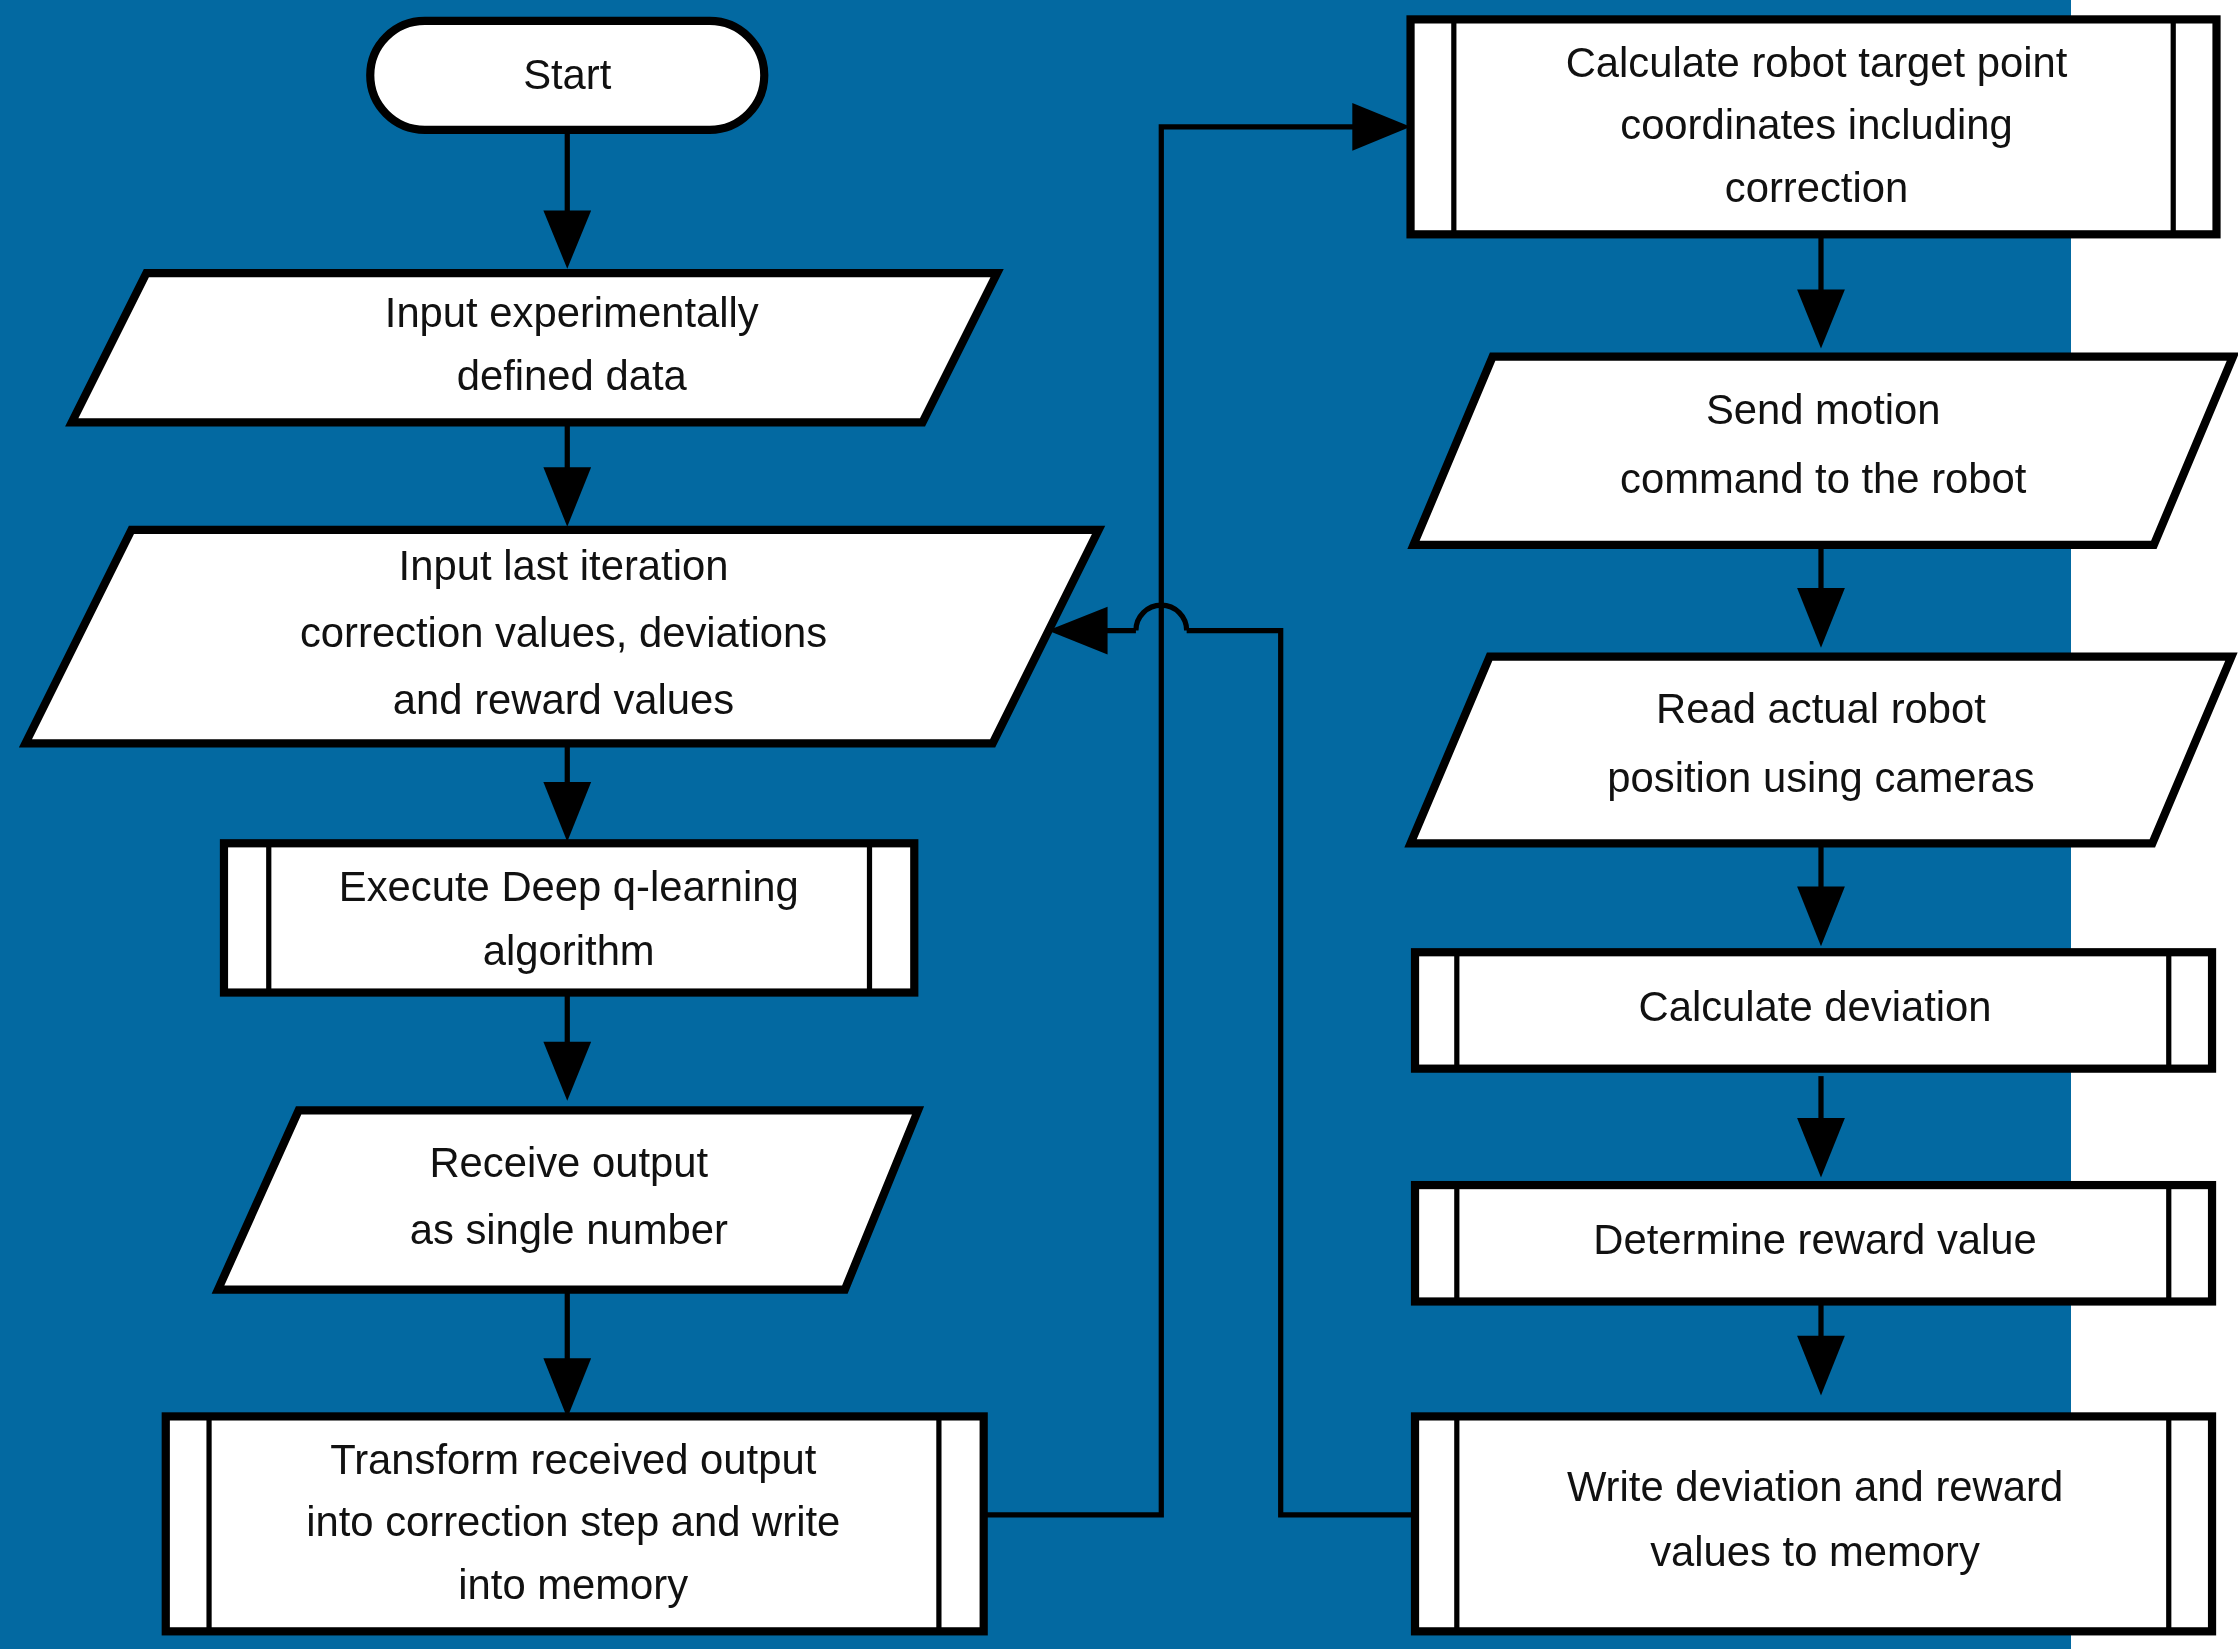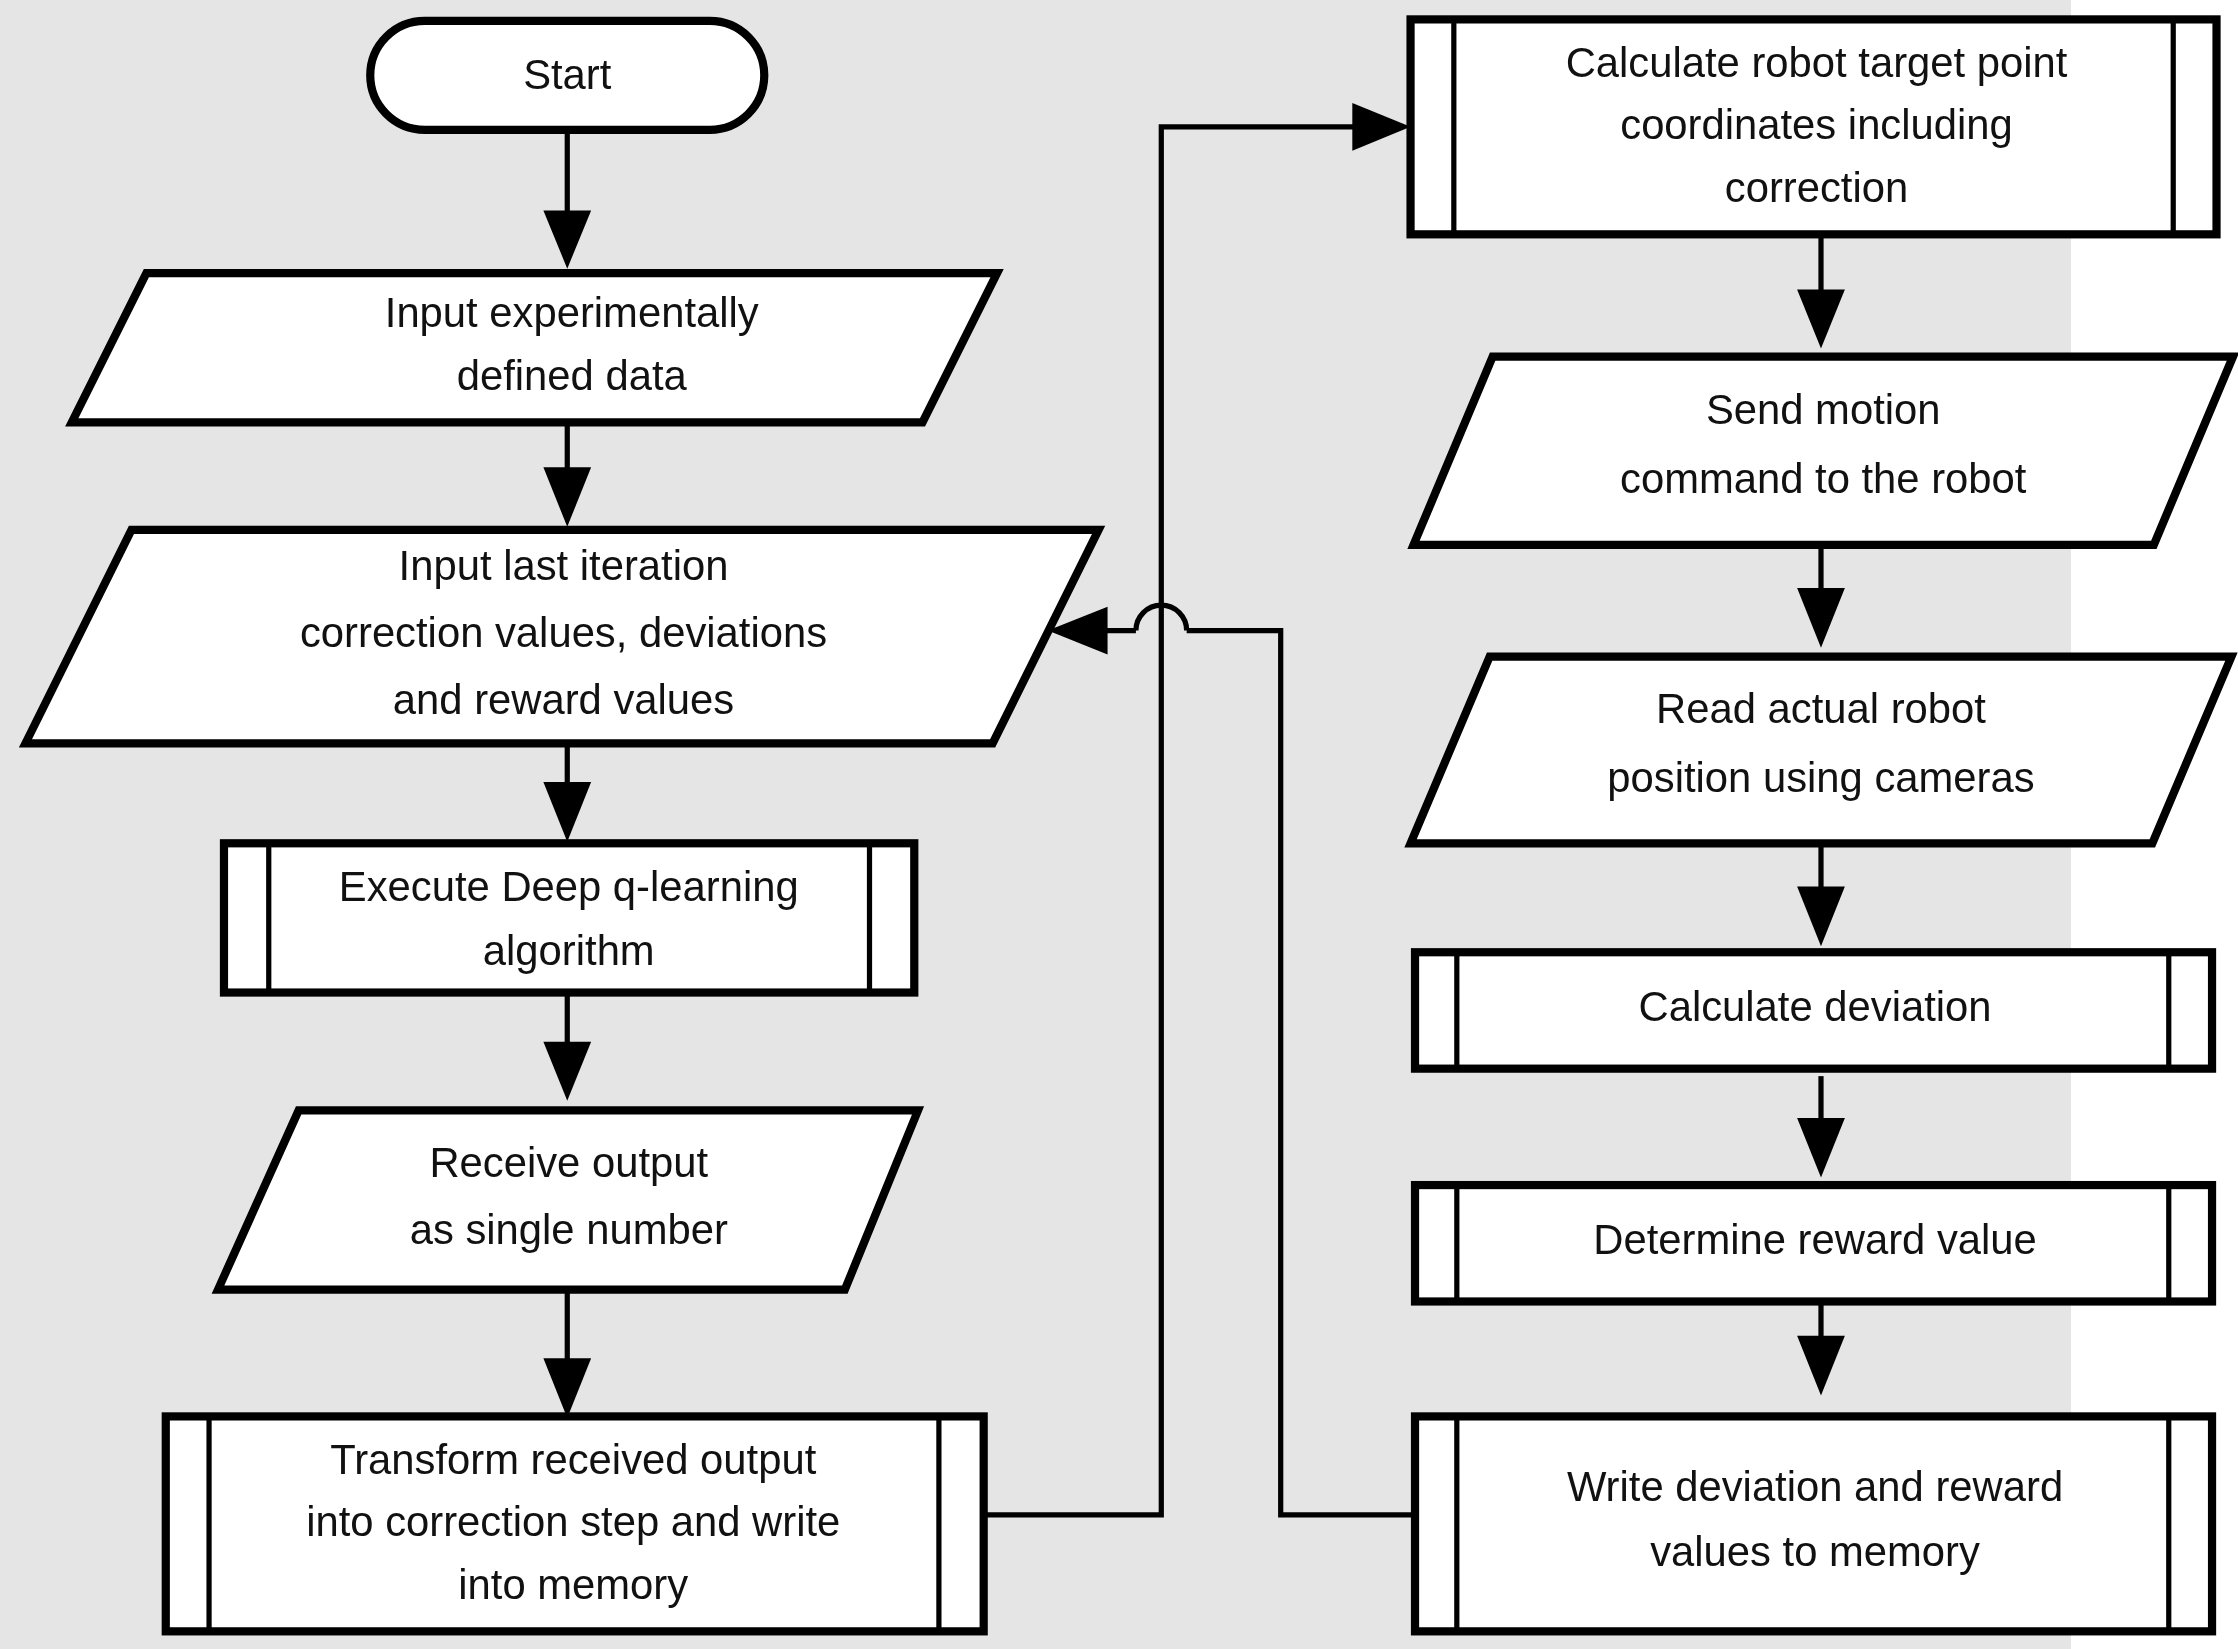--- a/index.html
+++ b/index.html
@@ -1,19 +1,19 @@
 <!DOCTYPE html>
 <html style="font-size:12px"><head>
 <meta charset="utf-8">
 <title>Flowchart</title>
 <style>
   html,body{margin:0;padding:0;background:#ffffff;}
   body{width:2239px;height:1650px;overflow:hidden;
        font-family:"Liberation Sans","DejaVu Sans",sans-serif;}
-  #canvas{position:relative;width:2071px;height:1650px;background:#e5e5e5;}
+  #canvas{position:relative;width:2071px;height:1650px;background:#0369a1;}
   svg#chart{position:absolute;left:0;top:0;width:2239px;height:1650px;display:block;}
   .shape{fill:#ffffff;stroke:#000000;stroke-width:11;stroke-linejoin:miter;}
   .innerline{stroke:#000000;stroke-width:7;fill:none;}
   .conn{stroke:#000000;stroke-width:7;fill:none;stroke-linecap:butt;}
   .arrowhead{fill:#000000;stroke:none;}
   .lbl{font-family:"Liberation Sans","DejaVu Sans",sans-serif;
        font-size:56px;fill:#111111;text-anchor:middle;
        dominant-baseline:middle;white-space:pre;}
 </style>
 </head>

